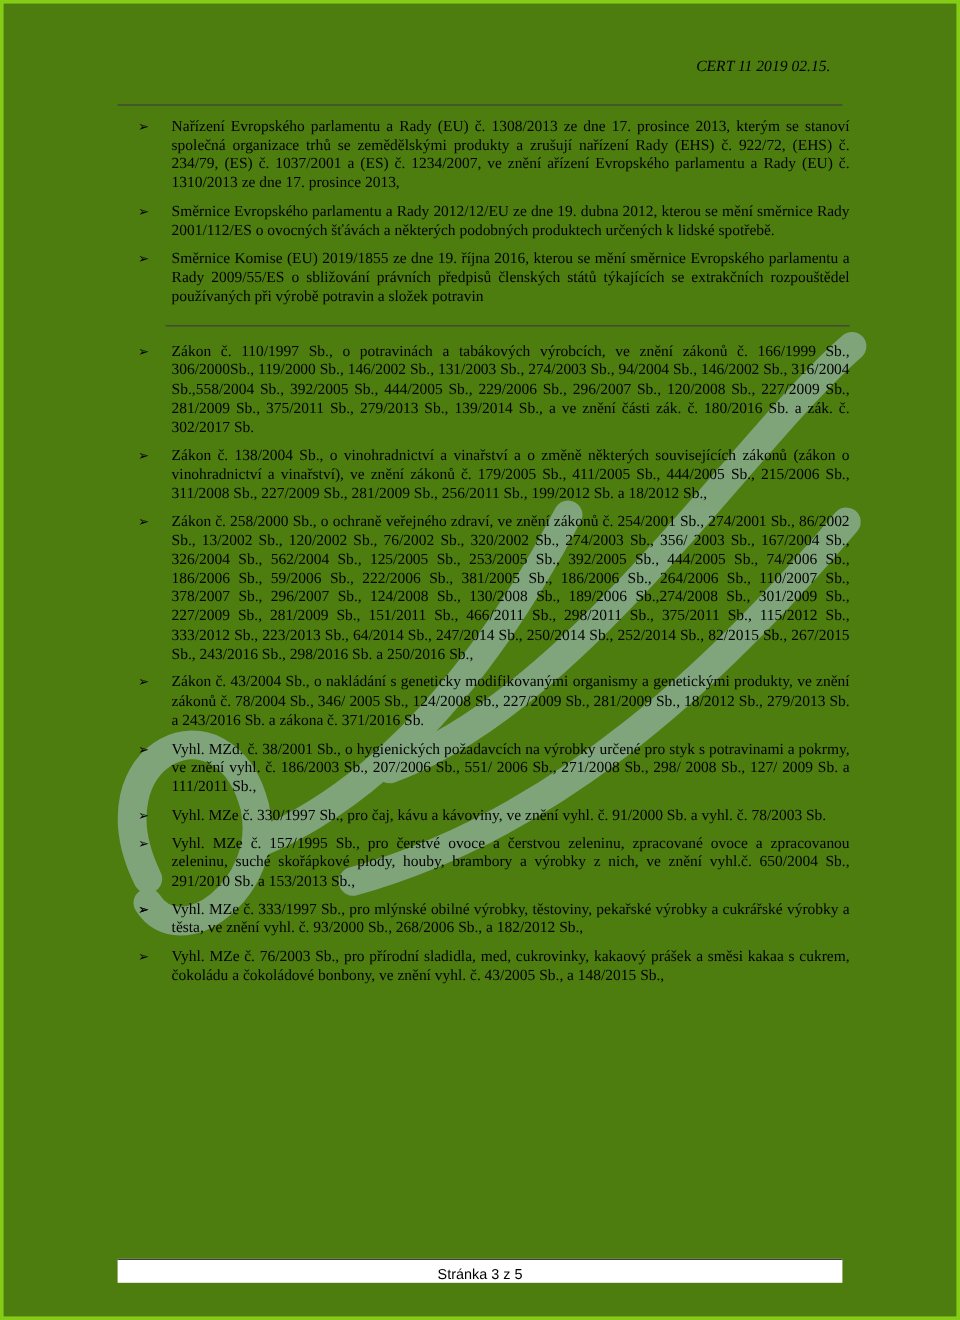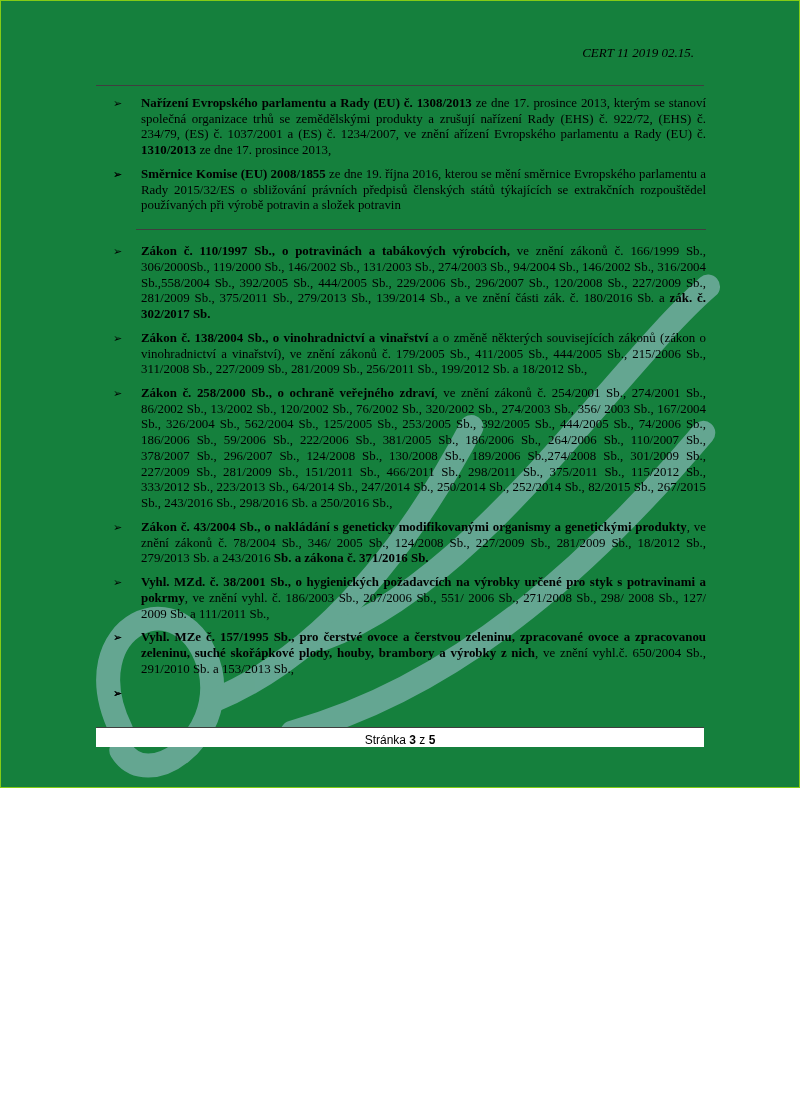--- a/index.html
+++ b/index.html
@@ -4,23 +4,23 @@
 <style>
   * { margin:0; padding:0; box-sizing:border-box; }
   html,body { background:#ffffff; }
   body {
     width:800px; height:1100px;
     font-family:"Liberation Serif", serif;
     color:#000;
   }
   .page {
     position:relative;
-    width:800px; height:788px;
-    background:#15803d;
-    border:1px solid #84cc16;
+    width:800px; height:1100px;
+    background:#4d7c0f;
+    border:3px solid #84cc16;
     overflow:hidden;
   }
   .watermark {
     position:absolute; left:30px; top:250px;
     z-index:0; pointer-events:none;
     transform:rotate(-6deg);
   }
   .header {
     position:absolute; top:44px; left:95px; right:105px;
     text-align:right; font-style:italic; font-size:13px;
@@ -39,24 +39,24 @@
     text-align:justify;
     font-size:12.9px;
     line-height:1.22;
     margin-bottom:8px;
   }
   .marker {
     position:absolute; left:17px; top:1px;
     font-family:"DejaVu Sans", sans-serif;
     font-size:11px;
   }
-  .b { font-weight:bold; }
+  .b { font-weight:normal; }
   .mid-rule { margin:15px 0 14px 40px; }
   .footer {
-    position:absolute; left:95px; right:95px; bottom:40px;
+    position:absolute; left:95px; right:95px; bottom:28px;
     z-index:2; background:#ffffff;
   }
   .footer-text {
     text-align:center;
     font-family:"Liberation Sans", sans-serif;
     font-size:12px;
     padding-top:5px;
   }
 </style>
 </head>
@@ -77,35 +77,35 @@
 
   <div class="header">
     <span class="doc-code">CERT 11 2019 02.15.</span>
   </div>
 
   <hr class="rule top-rule">
 
   <div class="content">
     <ul>
         <li><span class="marker">➢</span><span class="txt"><span class="b">Nařízení Evropského parlamentu a Rady (EU) č. 1308/2013</span><span> ze dne 17. prosince 2013, kterým se stanoví společná organizace trhů se zemědělskými produkty a zrušují nařízení Rady (EHS) č. 922/72, (EHS) č. 234/79, (ES) č. 1037/2001 a (ES) č. 1234/2007, ve znění ařízení Evropského parlamentu a Rady (EU) č. </span><span class="b">1310/2013</span><span> ze dne 17. prosince 2013,</span></span></li>
-        <li><span class="marker">➢</span></li>
-        <li><span class="marker">➢</span><span class="txt"><span class="b">Směrnice Komise (EU) 2008/1855</span><span> ze dne 19. října 2016, kterou se mění směrnice Evropského parlamentu a Rady 2015/32/ES o sbližování právních předpisů členských států týkajících se extrakčních rozpouštědel používaných při výrobě potravin a složek potravin</span></span></li>
+        <li><span class="marker">➢</span><span class="txt"><span class="b">Směrnice Evropského parlamentu a Rady 2012/12/EU</span><span> ze dne 19. dubna 2012, kterou se mění směrnice Rady 2001/112/ES o ovocných šťávách a některých podobných produktech určených k lidské spotřebě.</span></span></li>
+        <li><span class="marker">➢</span><span class="txt"><span class="b">Směrnice Komise (EU) 2019/1855</span><span> ze dne 19. října 2016, kterou se mění směrnice Evropského parlamentu a Rady 2009/55/ES o sbližování právních předpisů členských států týkajících se extrakčních rozpouštědel používaných při výrobě potravin a složek potravin</span></span></li>
       </ul>
     <hr class="rule mid-rule">
     <ul>
         <li><span class="marker">➢</span><span class="txt"><span class="b">Zákon č. 110/1997 Sb., o potravinách a tabákových výrobcích,</span><span> ve znění zákonů č. 166/1999 Sb., 306/2000Sb., 119/2000 Sb., 146/2002 Sb., 131/2003 Sb., 274/2003 Sb., 94/2004 Sb., 146/2002 Sb., 316/2004 Sb.,558/2004 Sb., 392/2005 Sb., 444/2005 Sb., 229/2006 Sb., 296/2007 Sb., 120/2008 Sb., 227/2009 Sb., 281/2009 Sb., 375/2011 Sb., 279/2013 Sb., 139/2014 Sb., a ve znění části zák. č. 180/2016 Sb. a </span><span class="b">zák. č. 302/2017 Sb.</span></span></li>
         <li><span class="marker">➢</span><span class="txt"><span class="b">Zákon č. 138/2004 Sb., o vinohradnictví a vinařství</span><span> a o změně některých souvisejících zákonů (zákon o vinohradnictví a vinařství), ve znění zákonů č. 179/2005 Sb., 411/2005 Sb., 444/2005 Sb., 215/2006 Sb., 311/2008 Sb., 227/2009 Sb., 281/2009 Sb., 256/2011 Sb., 199/2012 Sb. a 18/2012 Sb.,</span></span></li>
         <li><span class="marker">➢</span><span class="txt"><span class="b">Zákon č. 258/2000 Sb., o ochraně veřejného zdraví</span><span>, ve znění zákonů č. 254/2001 Sb., 274/2001 Sb., 86/2002 Sb., 13/2002 Sb., 120/2002 Sb., 76/2002 Sb., 320/2002 Sb., 274/2003 Sb., 356/ 2003 Sb., 167/2004 Sb., 326/2004 Sb., 562/2004 Sb., 125/2005 Sb., 253/2005 Sb., 392/2005 Sb., 444/2005 Sb., 74/2006 Sb., 186/2006 Sb., 59/2006 Sb., 222/2006 Sb., 381/2005 Sb., 186/2006 Sb., 264/2006 Sb., 110/2007 Sb., 378/2007 Sb., 296/2007 Sb., 124/2008 Sb., 130/2008 Sb., 189/2006 Sb.,274/2008 Sb., 301/2009 Sb., 227/2009 Sb., 281/2009 Sb., 151/2011 Sb., 466/2011 Sb., 298/2011 Sb., 375/2011 Sb., 115/2012 Sb., 333/2012 Sb., 223/2013 Sb., 64/2014 Sb., 247/2014 Sb., 250/2014 Sb., 252/2014 Sb., 82/2015 Sb., 267/2015 Sb., 243/2016 Sb., 298/2016 Sb. a 250/2016 Sb.,</span></span></li>
         <li><span class="marker">➢</span><span class="txt"><span class="b">Zákon č. 43/2004 Sb., o nakládání s geneticky modifikovanými organismy a genetickými produkty</span><span>, ve znění zákonů č. 78/2004 Sb., 346/ 2005 Sb., 124/2008 Sb., 227/2009 Sb., 281/2009 Sb., 18/2012 Sb., 279/2013 Sb. a 243/2016 </span><span class="b">Sb. a zákona č. 371/2016 Sb.</span></span></li>
         <li><span class="marker">➢</span><span class="txt"><span class="b">Vyhl. MZd. č. 38/2001 Sb., o hygienických požadavcích na výrobky určené pro styk s potravinami a pokrmy</span><span>, ve znění vyhl. č. 186/2003 Sb., 207/2006 Sb., 551/ 2006 Sb., 271/2008 Sb., 298/ 2008 Sb., 127/ 2009 Sb. a 111/2011 Sb.,</span></span></li>
-        <li><span class="marker">➢</span></li>
+        <li><span class="marker">➢</span><span class="txt"><span class="b">Vyhl. MZe č. 330/1997 Sb., pro čaj, kávu a kávoviny</span><span>, ve znění vyhl. č. 91/2000 Sb. a vyhl. č. 78/2003 Sb.</span></span></li>
         <li><span class="marker">➢</span><span class="txt"><span class="b">Vyhl. MZe č. 157/1995 Sb., pro čerstvé ovoce a čerstvou zeleninu, zpracované ovoce a zpracovanou zeleninu, suché skořápkové plody, houby, brambory a výrobky z nich</span><span>, ve znění vyhl.č. 650/2004 Sb., 291/2010 Sb. a 153/2013 Sb.,</span></span></li>
         <li><span class="marker">➢</span></li>
-        <li><span class="marker">➢</span></li>
-        <li><span class="marker">➢</span></li>
+        <li><span class="marker">➢</span><span class="txt"><span class="b">Vyhl. MZe č. 333/1997 Sb., pro mlýnské obilné výrobky, těstoviny, pekařské výrobky a cukrářské výrobky a těsta</span><span>, ve znění vyhl. č. 93/2000 Sb., 268/2006 Sb., a 182/2012 Sb.,</span></span></li>
+        <li><span class="marker">➢</span><span class="txt"><span class="b">Vyhl. MZe č. 76/2003 Sb., pro přírodní sladidla, med, cukrovinky, kakaový prášek a směsi kakaa s cukrem, čokoládu a čokoládové bonbony</span><span>, ve znění vyhl. č. 43/2005 Sb., a 148/2015 Sb.,</span></span></li>
       </ul>
   </div>
 
   <div class="footer">
     <hr class="rule">
     <div class="footer-text">
       <span>Stránka </span><span class="b">3</span><span> z </span><span class="b">5</span>
     </div>
   </div>
 

